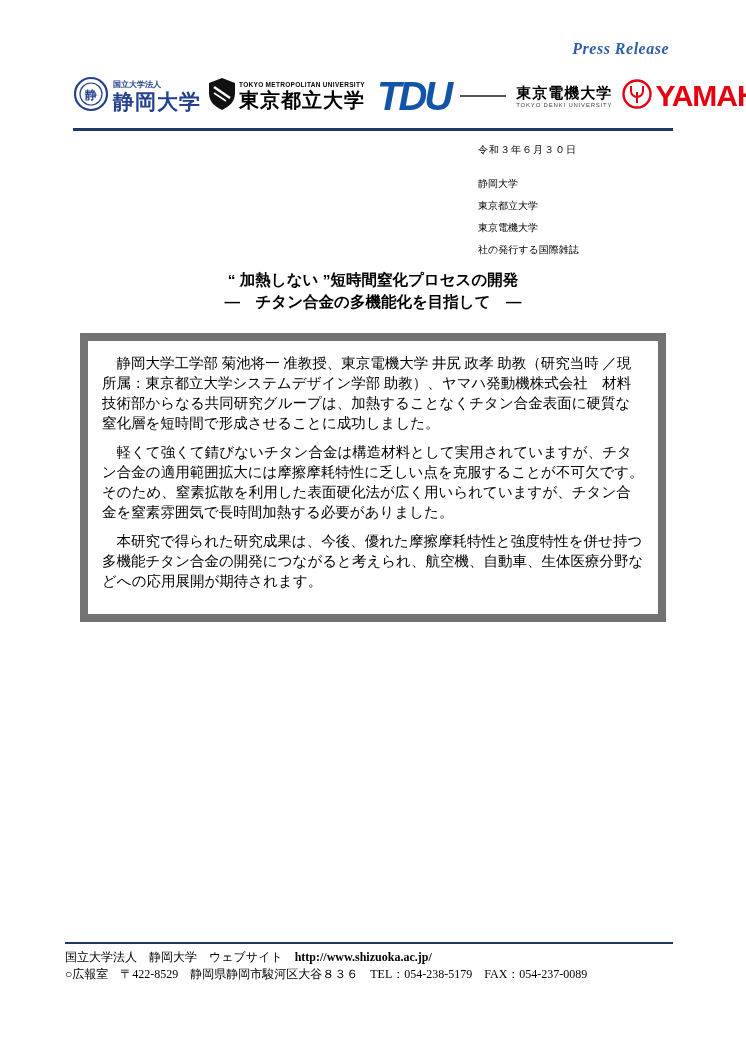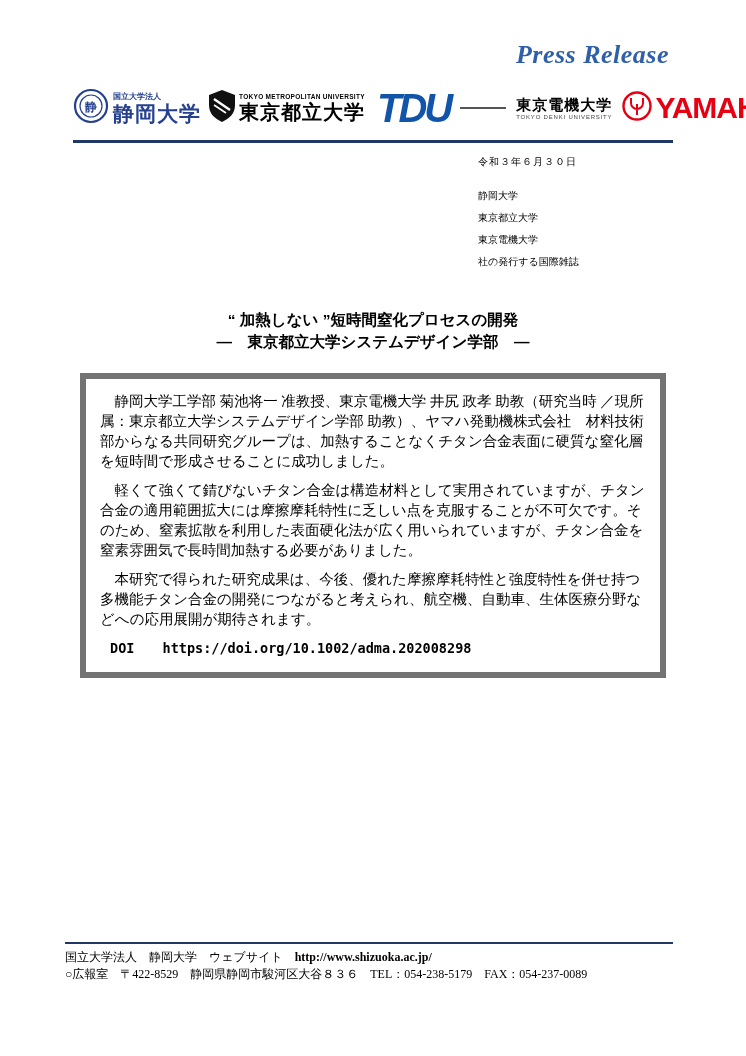--- a/index.html
+++ b/index.html
@@ -6,21 +6,21 @@
   .page {
     position:relative; width:746px; height:1056px; margin:0 auto;
     background:#fff; color:#000; box-sizing:border-box;
     padding:40px 73px 0; overflow:hidden;
     font-family:"Liberation Serif","DejaVu Serif",serif;
   }
 
   
   .press-release {
     text-align:right; font-family:"Liberation Serif","DejaVu Serif",serif;
-    font-style:italic; font-weight:bold; font-size:26px;
+    font-style:italic; font-weight:bold; font-size:16px;
     color:var(--press-blue,#2E5FA8); letter-spacing:0.5px; padding-right:4px;
   }
 
   
   .logo-row { display:flex; align-items:center; margin-top:14px; height:48px; gap:8px; white-space:nowrap; }
   .logo-shizuoka { display:flex; align-items:center; gap:4px; color:var(--shizuoka-blue,#25408F); }
   .shizu-text { display:flex; flex-direction:column; line-height:1; }
   .shizu-corp { font-size:8px; font-weight:bold; font-family:Liberation Sans, sans-serif; margin-bottom:2px; }
   .shizu-name { font-size:21px; font-weight:bold; font-family:"Liberation Sans","DejaVu Sans",sans-serif; letter-spacing:1px; }
 
@@ -47,27 +47,27 @@
 
   .header-rule { border:none; border-top:3px solid var(--rule-navy,#1F3864); margin:8px 0 0; }
 
   
   .meta-block { width:195px; margin-left:auto; margin-top:12px; font-size:10px; }
   .meta-date { margin-bottom:16px; letter-spacing:1px; }
   .org-list .org { line-height:22px; }
 
   
   .page-title {
-    margin-top:36px; text-align:center; font-weight:bold; font-size:15.5px; line-height:22px;
+    margin-top:8px; text-align:center; font-weight:bold; font-size:15.5px; line-height:22px;
     font-family:"Liberation Sans","DejaVu Sans",sans-serif;
   }
 
   
   .summary-box {
-    margin:20px 7px 0; border:6px solid #737373; padding:12px 14px 14px;
+    margin:20px 7px 0; border:8px solid #737373; padding:12px 14px 14px;
     font-size:14.5px; line-height:20px;
   }
   .summary-box .para { text-indent:1em; margin:0 0 9px; }
   .doi-line {
     font-family:"DejaVu Sans Mono","Liberation Mono",monospace;
     font-weight:bold; font-size:13.5px; margin:3px 0 0 10px;
   }
   .doi-label { margin-right:20px; }
 
   
@@ -140,33 +140,29 @@
     <div class="org-list">
         <div class="org">静岡大学</div>
         <div class="org">東京都立大学</div>
         <div class="org">東京電機大学</div>
         <div class="org">社の発行する国際雑誌</div>
       </div>
   </div>
 
   <div class="page-title">
     <div>“ 加熱しない ”短時間窒化プロセスの開発</div>
-    <div>―　東京都立大学システムデザイン学部　―</div>
+    <div>―　チタン合金の多機能化を目指して　―</div>
   </div>
 
   <div class="summary-box">
     <div>
         <p class="para">静岡大学工学部 菊池将一 准教授、東京電機大学 井尻 政孝 助教（研究当時 ／現所属：東京都立大学システムデザイン学部 助教）、ヤマハ発動機株式会社　材料技術部からなる共同研究グループは、加熱することなくチタン合金表面に硬質な窒化層を短時間で形成させることに成功しました。</p>
         <p class="para">軽くて強くて錆びないチタン合金は構造材料として実用されていますが、チタン合金の適用範囲拡大には摩擦摩耗特性に乏しい点を克服することが不可欠です。そのため、窒素拡散を利用した表面硬化法が広く用いられていますが、チタン合金を窒素雰囲気で長時間加熱する必要がありました。</p>
         <p class="para">本研究で得られた研究成果は、今後、優れた摩擦摩耗特性と強度特性を併せ持つ多機能チタン合金の開発につながると考えられ、航空機、自動車、生体医療分野などへの応用展開が期待されます。</p>
       </div>
-    <div class="doi-line">
-      <span class="doi-label">DOI</span>
-      <span class="doi-url">https://doi.org/10.1002/adma.202008298</span>
-    </div>
   </div>
 
   <div class="page-footer">
     <hr class="footer-rule">
     <div>
       <span>国立大学法人　静岡大学　ウェブサイト　</span><span class="footer-url">http://www.shizuoka.ac.jp/</span>
     </div>
     <div>○広報室　〒422-8529　静岡県静岡市駿河区大谷８３６　TEL：054-238-5179　FAX：054-237-0089</div>
   </div>
 

